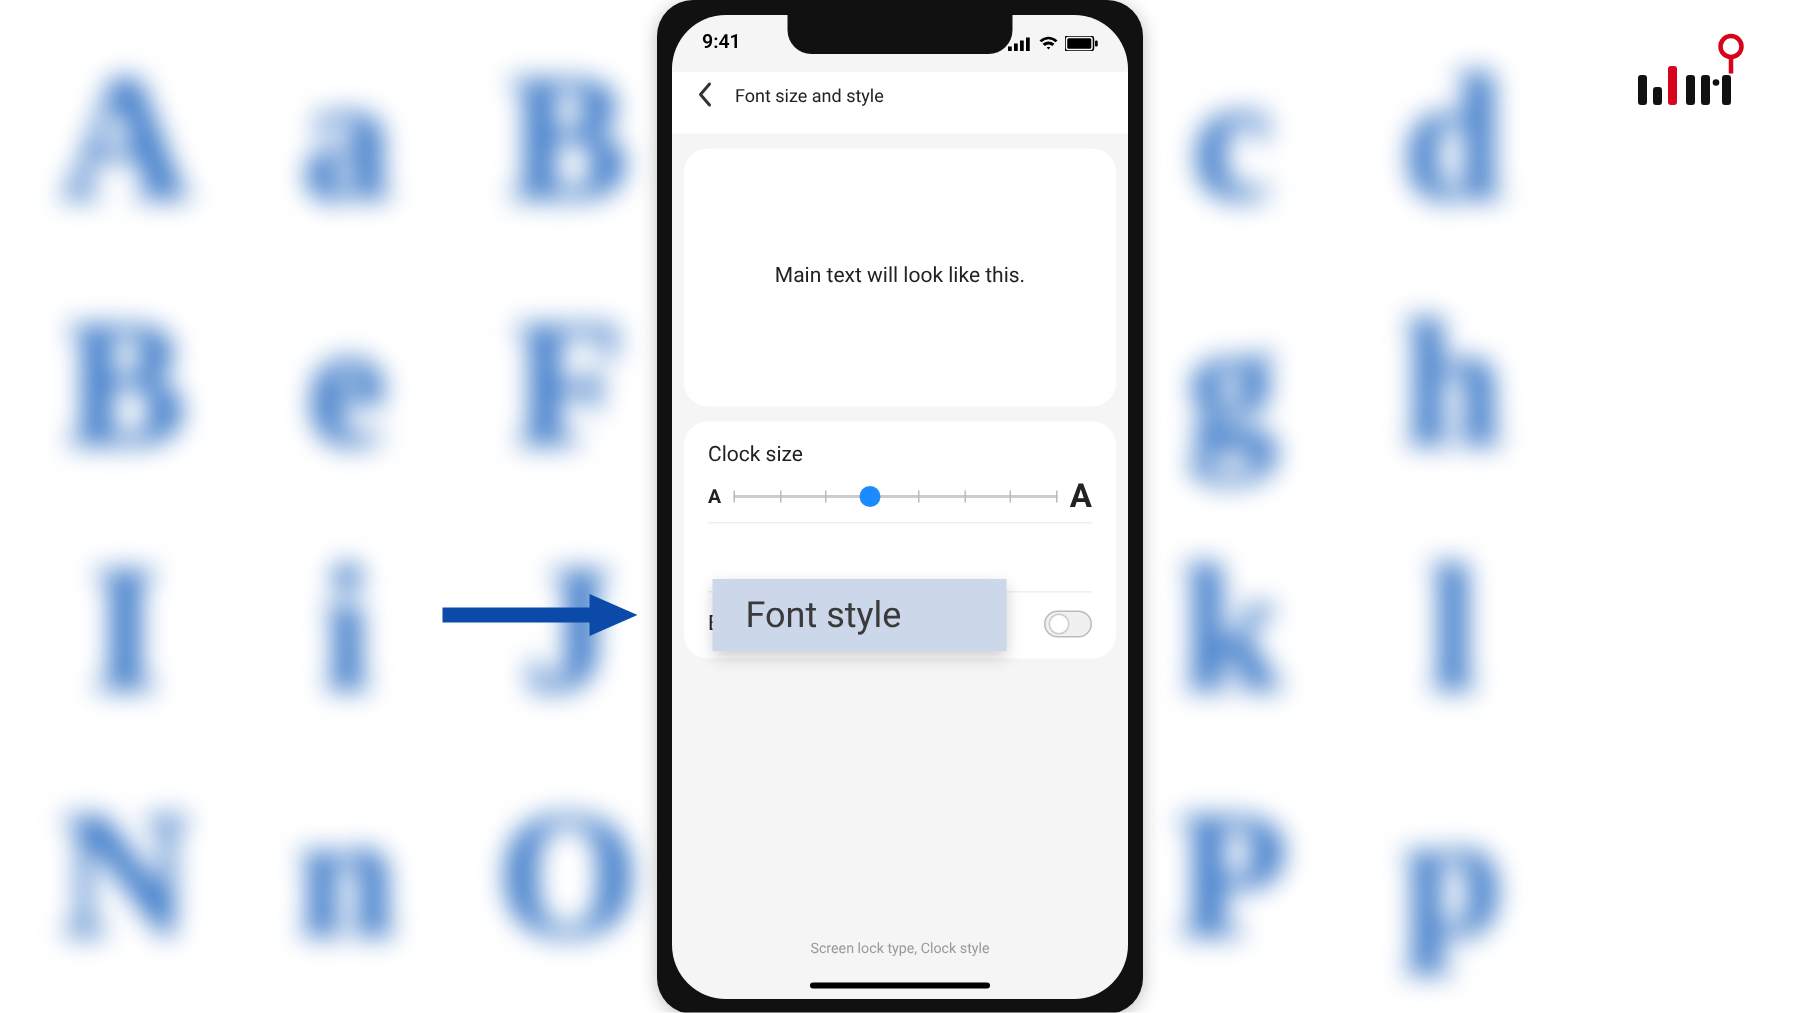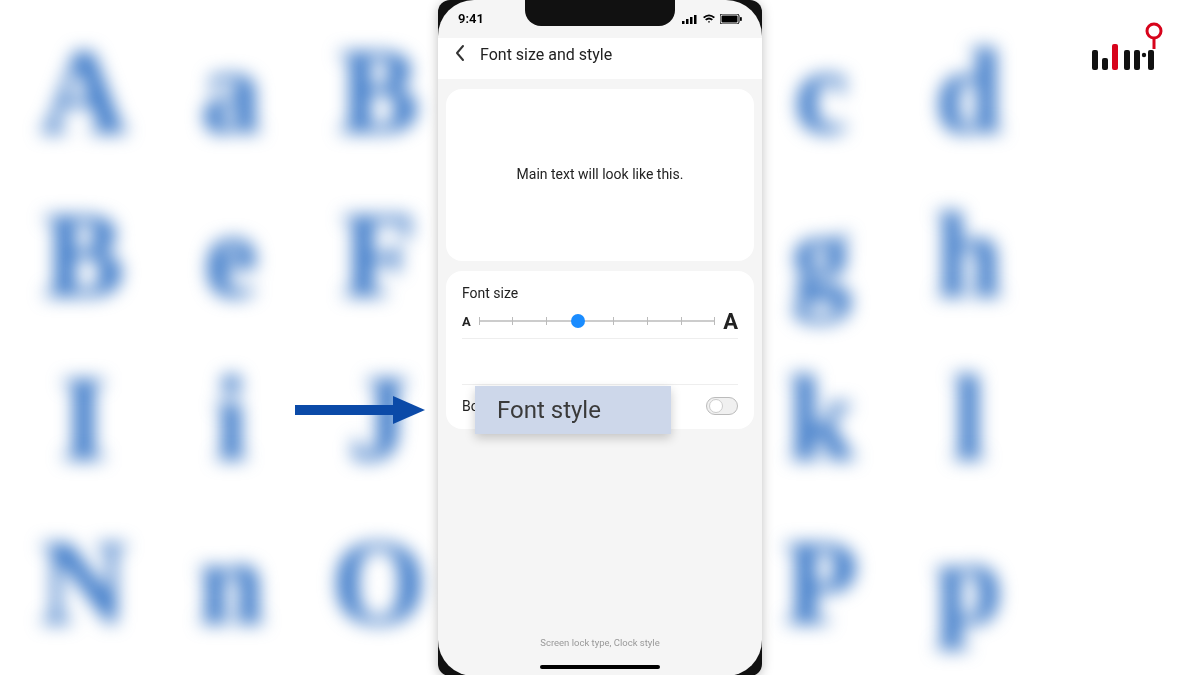--- a/index.html
+++ b/index.html
@@ -32,21 +32,22 @@
     width: 90px; height: 56px;
   }
 
   
   .phone {
     position: absolute;
     left: 50%; top: 50%;
     transform: translate(-50%, -50%);
     width: 324px; height: 676px;
     background: #111;
-    border-radius: 12px;
+    border-radius: 24px;
+    padding: 10px;
     box-shadow: 0 2px 12px rgba(0,0,0,0.25);
     z-index: 3;
   }
   .screen {
     position: relative;
     width: 100%; height: 100%;
     background: #f5f5f5;
     border-radius: 36px;
     overflow: hidden;
   }
@@ -72,21 +73,21 @@
 
   .header {
     display: flex; align-items: center;
     padding: 6px 16px 14px;
     gap: 14px;
     background: #fff;
   }
   .back-chev {
     font-size: 20px; color: #333; line-height: 1;
   }
-  .header-title { font-size: 16px; color: #222; }
+  .header-title { font-size: 12px; color: #222; }
 
   .preview-card {
     margin: 10px 8px 0;
     background: #fff;
     border-radius: 16px;
     height: 172px;
     display: flex; 
     align-items: center; justify-content: center;
     font-size: 14px; color: #222;
     text-align: center;
@@ -258,21 +259,21 @@
           </svg>
       </span>
       <span class="header-title">Font size and style</span>
     </div>
 
     <div class="preview-card">
       <div>Main text will look like this.</div>
     </div>
 
     <div class="settings-card">
-      <div>Font size</div>
+      <div>Clock size</div>
       <div class="slider-wrap">
         <span class="small-a">A</span>
         <div class="slider">
           <div class="track"></div>
           <div class="ticks">
               <i></i>
               <i></i>
               <i></i>
               <i></i>
               <i></i>

